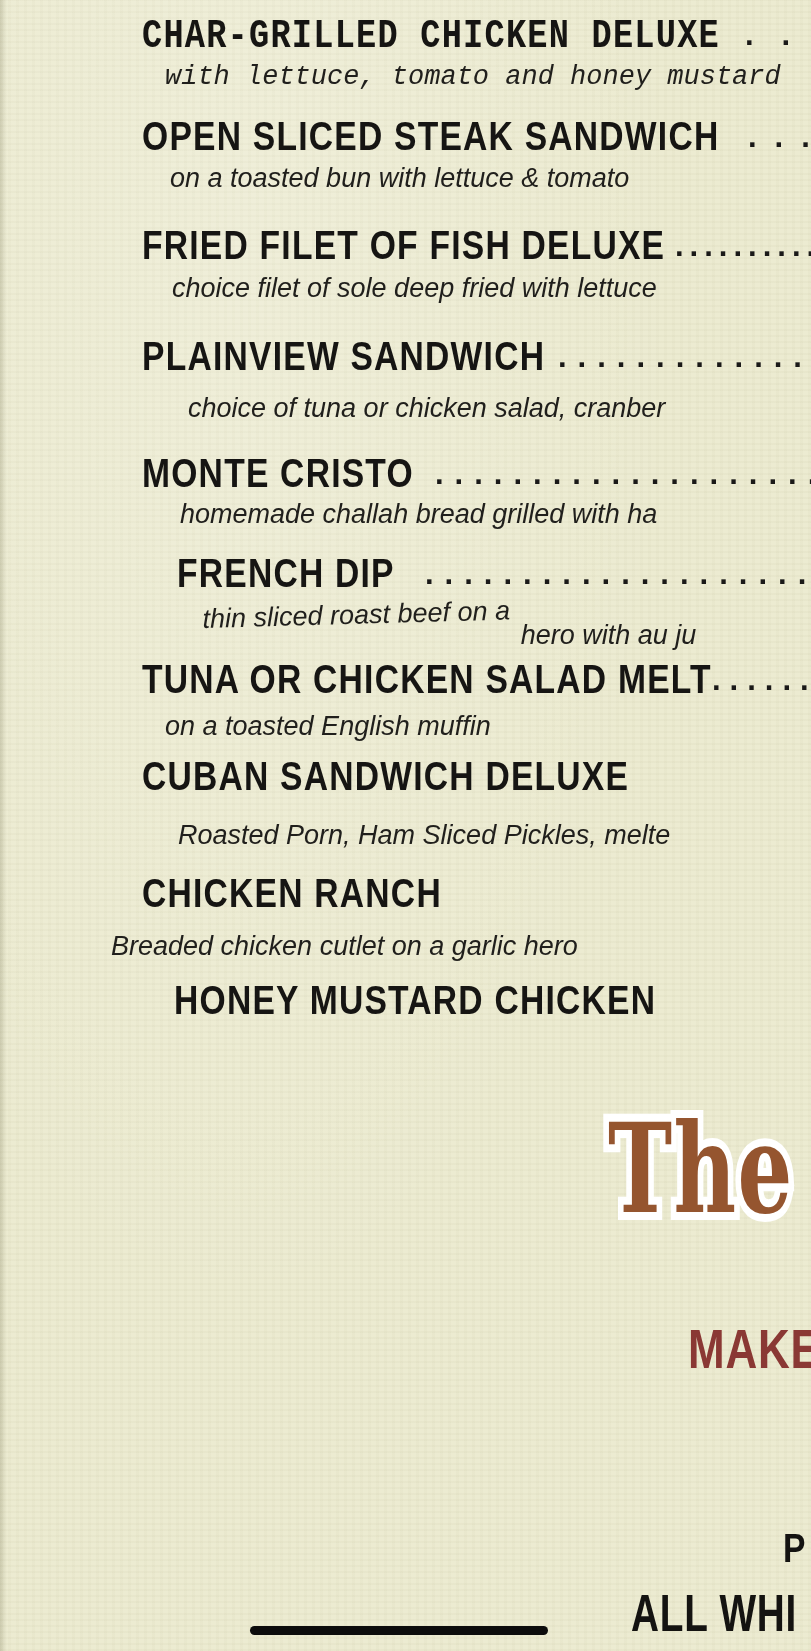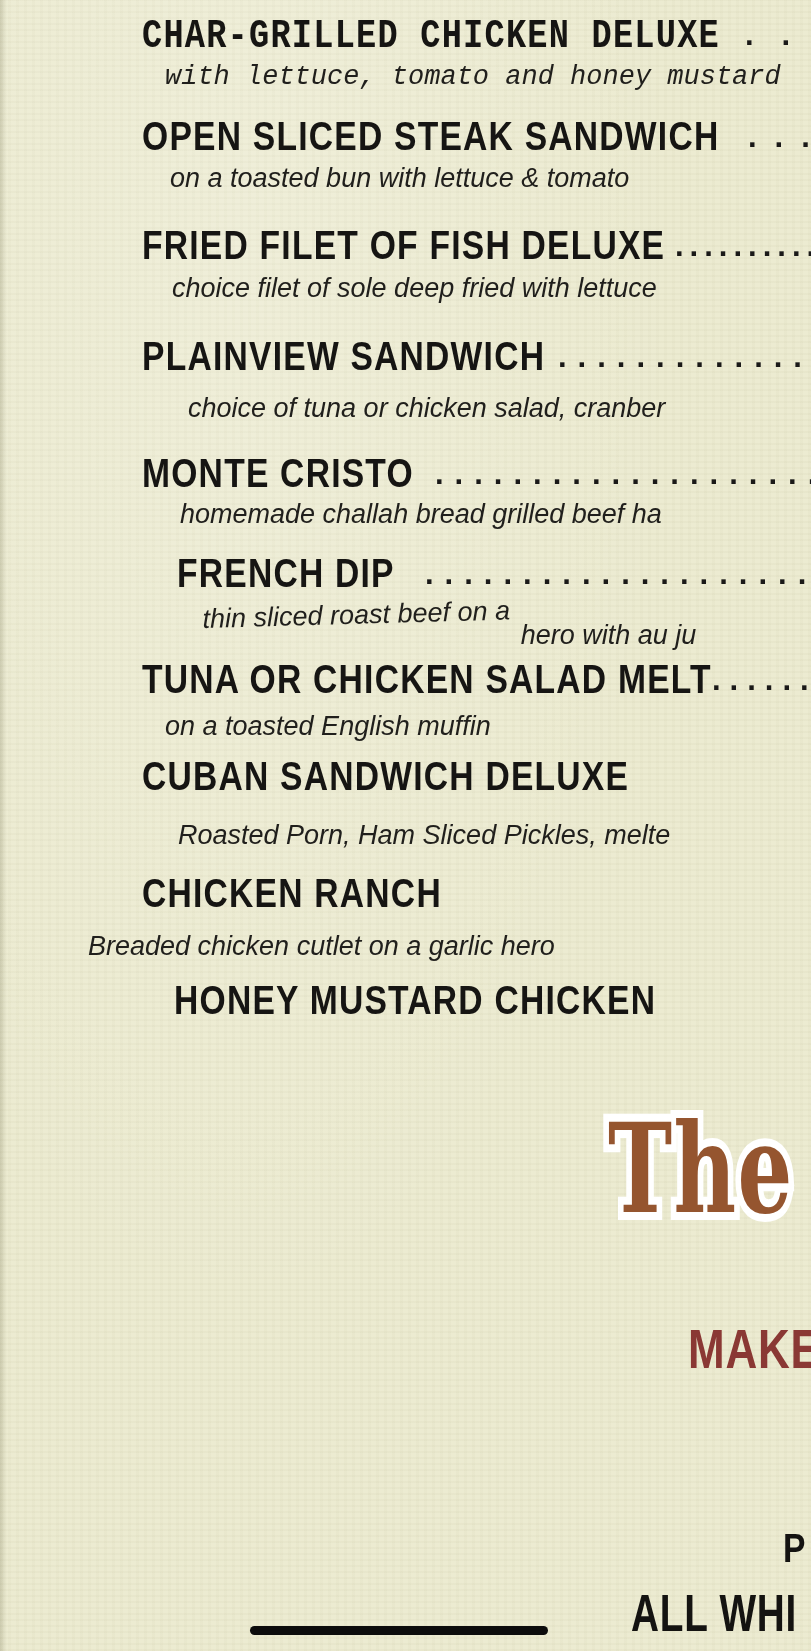--- a/index.html
+++ b/index.html
@@ -61,21 +61,21 @@
 
   
   .menu-item:nth-of-type(1) .desc{margin-left:165px;margin-top:0;}
   .menu-item:nth-of-type(2) .desc{margin-left:170px;margin-top:1px;}
   .menu-item:nth-of-type(3) .desc{margin-left:172px;}
   .menu-item:nth-of-type(4) .desc{margin-left:188px;margin-top:11px;}
   .menu-item:nth-of-type(5) .desc{margin-left:180px;margin-top:0;}
   .menu-item:nth-of-type(6) .desc{margin-left:168px;margin-top:5px;}
   .menu-item:nth-of-type(7) .desc{margin-left:165px;margin-top:6px;}
   .menu-item:nth-of-type(8) .desc{margin-left:178px;margin-top:18px;}
-  .menu-item:nth-of-type(9) .desc{margin-left:88px;margin-top:12px;}
+  .menu-item:nth-of-type(9) .desc{margin-left:111px;margin-top:12px;}
   .menu-item:nth-of-type(10) .desc{margin-left:178px;margin-top:17px;}
 
   
   .menu-item:nth-of-type(6) .dpart1{display:inline-block;transform:rotate(-1.6deg);transform-origin:0 100%;}
   .menu-item:nth-of-type(6) .dpart2{display:inline-block;position:relative;top:16px;margin-left:10px;}
 
   
   .logo{
     position:absolute;left:608px;top:1108px;line-height:1;
     font-family:"DejaVu Serif", serif;font-weight:700;font-size:123px;letter-spacing:2px;
@@ -154,21 +154,21 @@
       <span class="dpart1">choice of tuna or chicken salad, cranber</span>
     </div>
   </div>
 
   <div class="menu-item">
     <div class="title-row">
       <span class="title">MONTE CRISTO</span>
       <span class="dots">................................</span>
     </div>
     <div class="desc">
-      <span class="dpart1">homemade challah bread grilled beef ha</span>
+      <span class="dpart1">homemade challah bread grilled with ha</span>
     </div>
   </div>
 
   <div class="menu-item">
     <div class="title-row">
       <span class="title">FRENCH DIP</span>
       <span class="dots">....................................</span>
     </div>
     <div class="desc">
       <span class="dpart1">thin sliced roast beef on a</span><span class="dpart2">hero with au ju</span>

